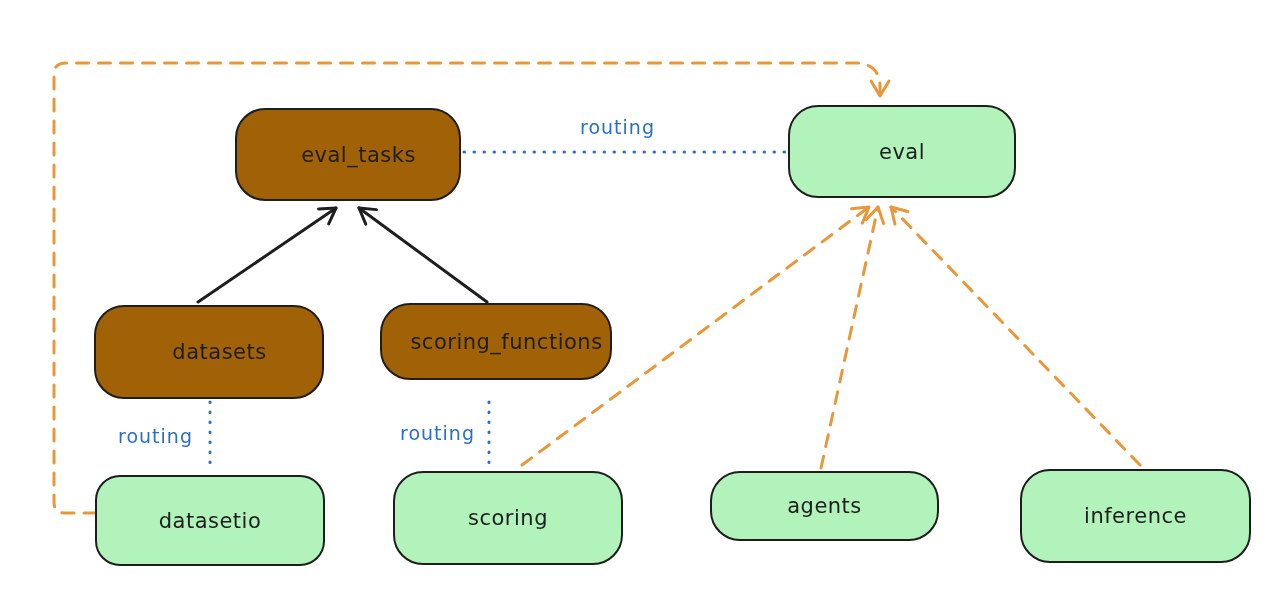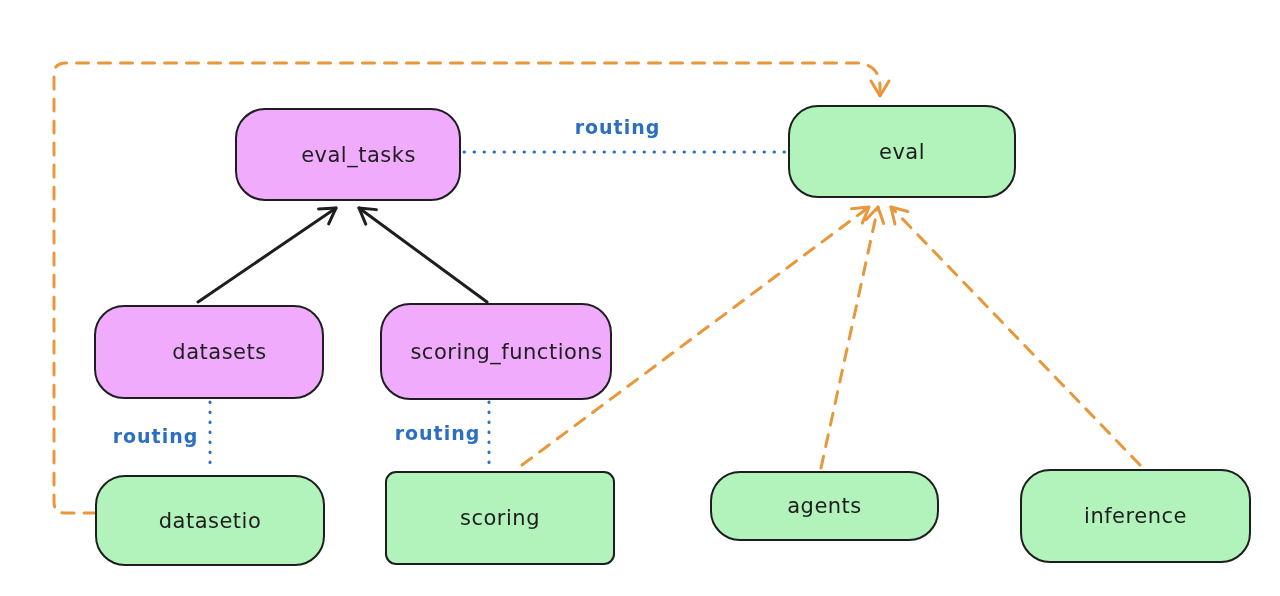--- a/index.html
+++ b/index.html
@@ -25,37 +25,37 @@
     box-sizing: border-box;
     border: 2.5px solid #1e1e1e;
     border-radius: 30px;
     display: flex;
     align-items: center;
     justify-content: center;
     font-size: 21px;
     color: #1e1e1e;
     letter-spacing: 0.5px;
   }
-  .node-blue  { background: #f0abfc; padding-left: 21px; }
+  .node-blue  { background: #a16207; padding-left: 21px; }
   .node-green { background: #b2f2bb; }
   .edge-label {
     position: absolute;
     color: #2b6fc2;
     font-size: 19px;
-    font-weight: 700;
+    font-weight: 400;
     letter-spacing: 1px;
     text-align: center;
   }
   
   #n-eval-tasks        { left: 235px; top: 108px; width: 226px; height: 93px; }
   #n-eval              { left: 788px; top: 105px; width: 228px; height: 93px; text-align: right; }
   #n-datasets          { left:  94px; top: 305px; width: 230px; height: 94px; }
-  #n-scoring-functions { left: 380px; top: 303px; width: 232px; height: 97px; }
-  #n-datasetio         { left:  95px; top: 475px; width: 230px; height: 91px; }
-  #n-scoring           { left: 385px; top: 471px; width: 230px; height: 94px; border-radius: 11px; }
+  #n-scoring-functions { left: 380px; top: 303px; width: 232px; height: 77px; }
+  #n-datasetio         { left:  95px; top: 475px; width: 230px; height: 91px; border-radius: 25px; }
+  #n-scoring           { left: 393px; top: 471px; width: 230px; height: 94px; }
   #n-agents            { left: 710px; top: 471px; width: 229px; height: 70px; }
   #n-inference         { left: 1020px; top: 469px; width: 231px; height: 94px; justify-content: center; }
   
   #lbl-routing-top { left: 565px; top: 116px; width: 105px; }
   #lbl-routing-datasets { left: 108px; top: 425px; width: 95px; }
   #lbl-routing-scoring  { left: 390px; top: 422px; width: 95px; }
 </style>
 </head>
 <body>
 

